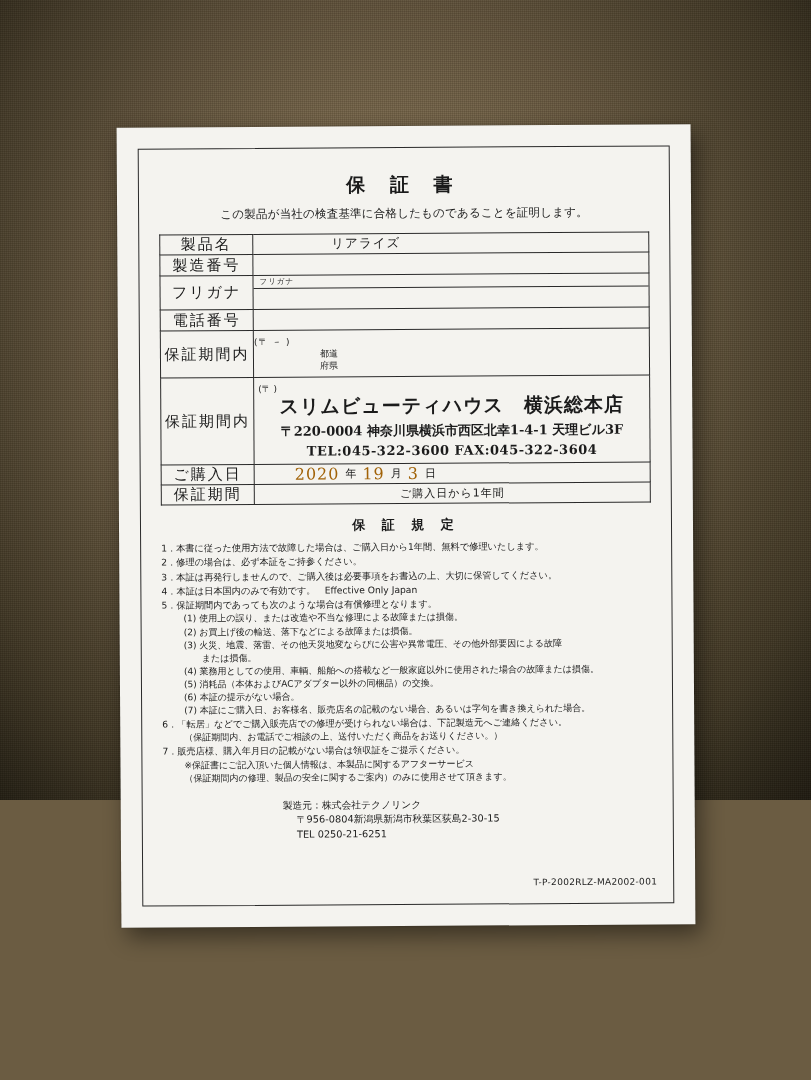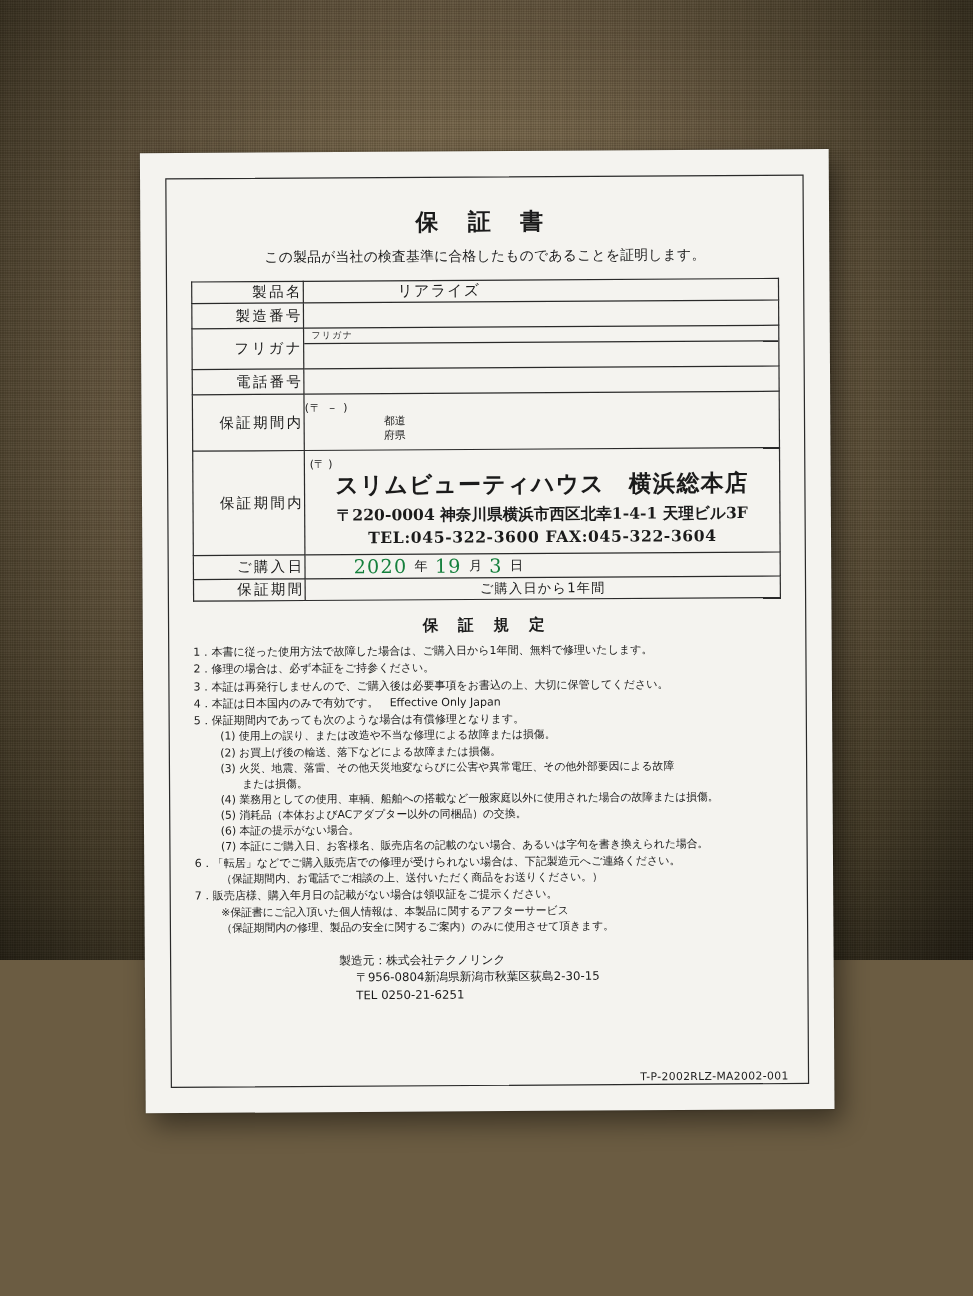--- a/index.html
+++ b/index.html
@@ -73,23 +73,23 @@
     font-size: 11px;
     table-layout: fixed;
   }
   table.fields td {
     border: 1px solid #2a2a2a;
     padding: 0;
     vertical-align: middle;
   }
   td.label {
     width: 92px;
-    text-align: right;
+    text-align: center;
     letter-spacing: 2px;
-    font-size: 12px;
+    font-size: 15px;
     padding: 5px 2px;
   }
   td.value {
     padding: 4px 6px;
     position: relative;
   }
   .row-prod .value-text {
     font-size: 12.5px;
     padding-left: 78px;
     letter-spacing: 1px;
@@ -144,21 +144,21 @@
     margin-top: 3px;
     letter-spacing: 0.5px;
   }
 
   .date-cell {
     padding: 3px 6px;
     font-size: 11px;
   }
   .date-hw {
     font-family: "DejaVu Serif", serif;
-    color: #15803d;
+    color: #a16207;
     font-size: 16px;
     letter-spacing: 1px;
   }
   .date-row-inner {
     display: flex;
     align-items: center;
     gap: 6px;
     padding-left: 40px;
   }
   .period-cell {
@@ -208,21 +208,21 @@
     margin-top: 14px;
     padding-left: 120px;
     font-size: 9.8px;
     line-height: 1.5;
   }
   .maker .ln2, .maker .ln3 { padding-left: 14px; }
 
   .doc-code {
     position: absolute;
     right: 16px;
-    bottom: 0;
+    bottom: 16px;
     font-size: 9px;
     letter-spacing: 0.3px;
     color: #222;
   }
 </style>
 </head>
 <body>
 
 <div class="photo">
   <div class="vignette"></div>

